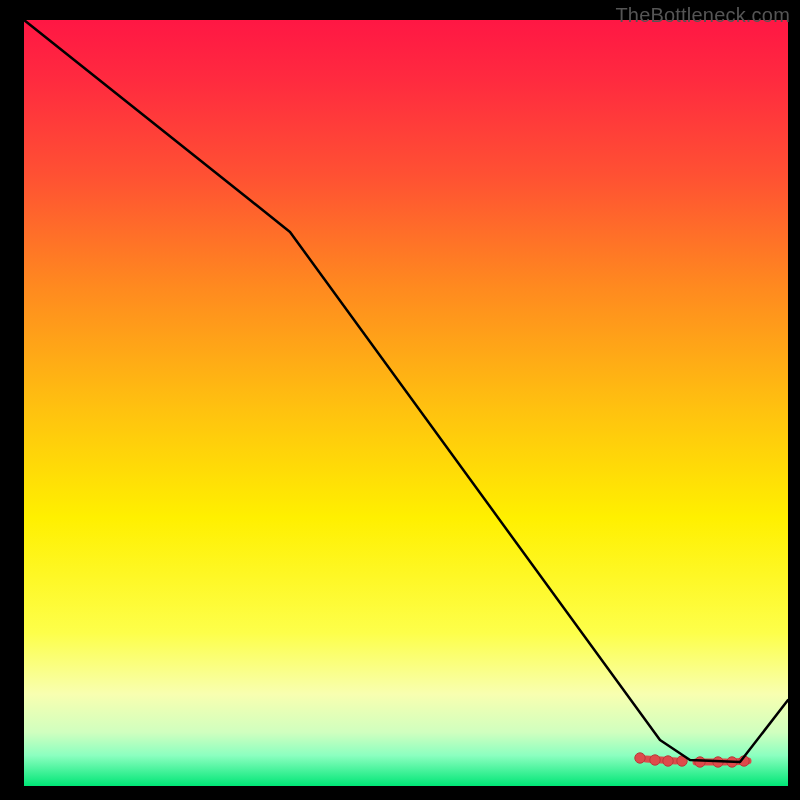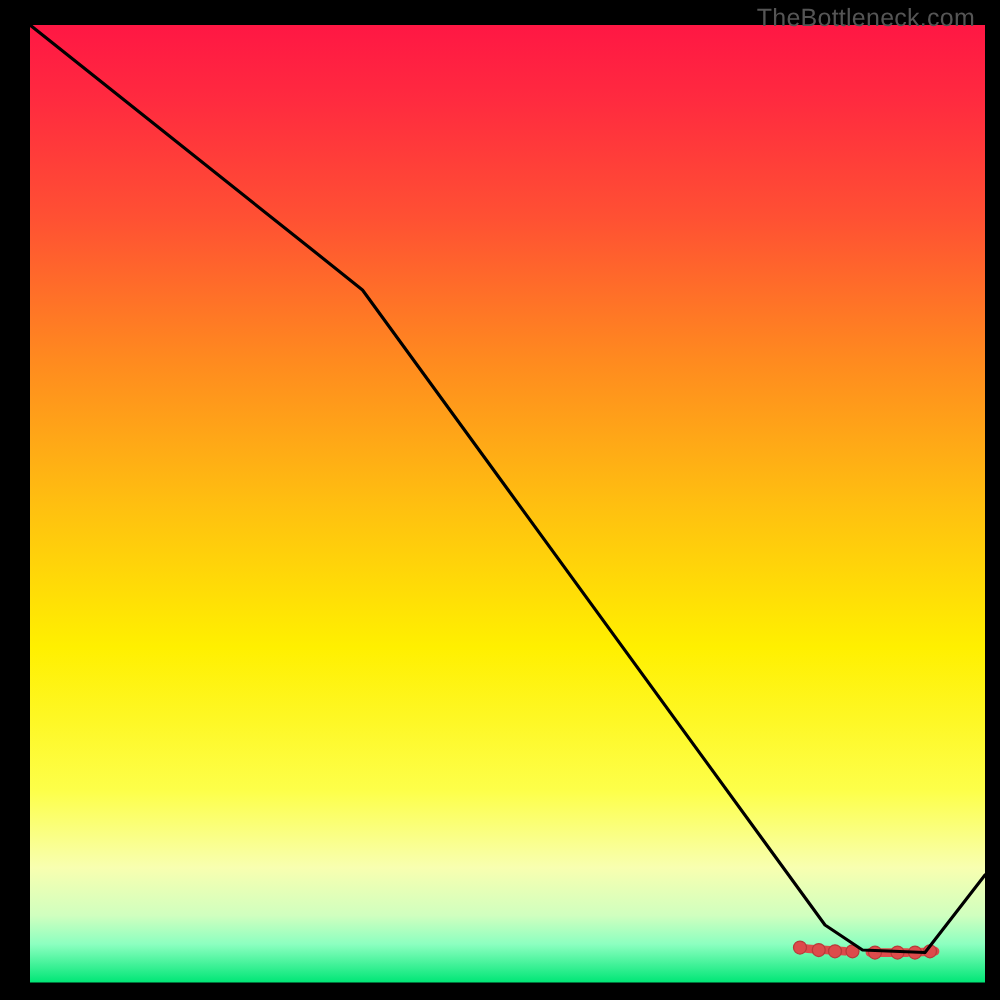--- a/index.html
+++ b/index.html
@@ -14,21 +14,21 @@
   .chart-container {
     position: absolute;
     top: 0;
     left: 0;
     width: 800px;
     height: 800px;
   }
   .watermark {
     position: absolute;
     top: 4px;
-    right: 20px;
+    right: 10px;
     color: #555;
     font-size: 20px;
     font-weight: 500;
     z-index: 20;
     letter-spacing: 0.2px;
   }
   svg {
     display: block;
   }
 </style>

